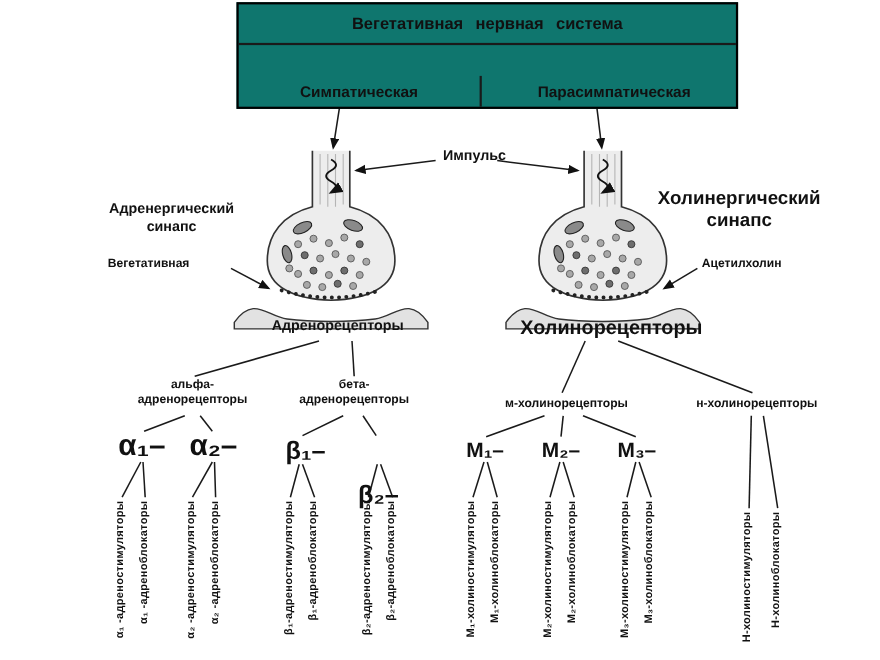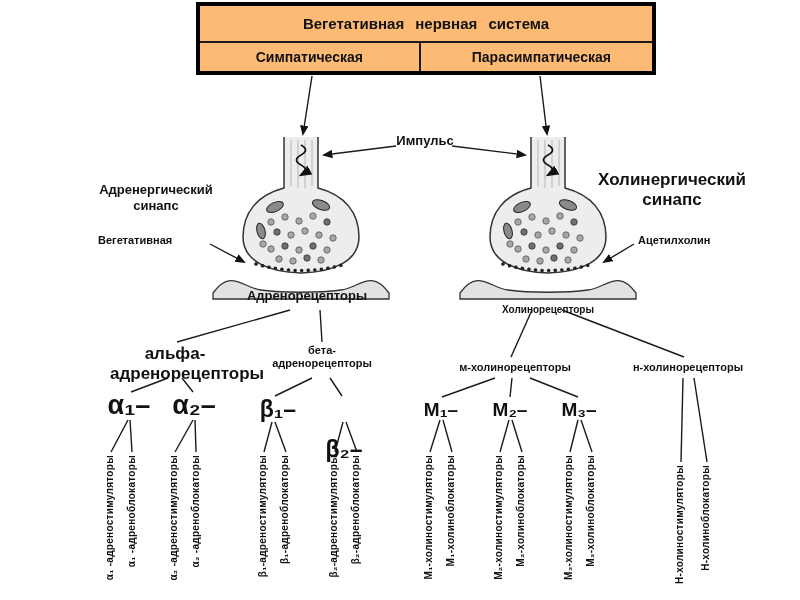--- a/index.html
+++ b/index.html
@@ -2,24 +2,24 @@
 <html><head>
 <meta charset="utf-8">
 <style>
   html,body{margin:0;padding:0;background:#ffffff;}
   .stage{position:relative;width:800px;height:600px;background:#fff;overflow:hidden;
          font-family:"Liberation Sans","DejaVu Sans",sans-serif;color:#111;}
   .art{position:absolute;left:0;top:0;}
   .lbl{position:absolute;font-weight:bold;color:#111;}
   .multi{white-space:pre-line;text-align:center;line-height:1.2;}
   .ctr{text-align:center;}
-  .titlebox{position:absolute;left:196px;top:2px;width:452px;border:4px solid #000000;background:#fdba74;}
+  .titlebox{position:absolute;left:215px;top:2px;width:452px;border:2px solid #000000;background:#0f766e;}
   .titlebox .t{padding:9px 4px;text-align:center;font-size:15px;font-weight:bold;word-spacing:7px;border-bottom:2px solid #1a1a1a;}
   .branchrow{display:flex;}
-  .branchrow .cell{flex:0 0 47.5%;text-align:center;font-size:14px;font-weight:bold;padding:6px 2px;}
+  .branchrow .cell{flex:0 0 47.5%;text-align:center;font-size:14px;font-weight:bold;padding:6px 2px;margin-top:28px;}
   .branchrow .cell.r{flex:0 0 52.5%;border-left:2px solid #1a1a1a;}
   .sub{position:absolute;font-weight:bold;text-align:center;line-height:1;}
   .vlabel{position:absolute;top:455px;width:18px;writing-mode:vertical-rl;transform:rotate(180deg);
           font-size:10px;font-weight:bold;white-space:nowrap;letter-spacing:.3px;line-height:18px;}
   .ves{fill:#a8a8a8;stroke:#555;stroke-width:.8;}
   .vesd{fill:#6e6e6e;stroke:#333;stroke-width:.8;}
   .mito{fill:#8a8a8a;stroke:#222;stroke-width:1;}
   .cline{stroke:#1a1a1a;stroke-width:1.4;}
 </style>
 </head>
@@ -109,34 +109,34 @@
   </svg>
 
   <div class="titlebox">
     <div class="t">Вегетативная  нервная  система</div>
     <div class="branchrow">
       <div class="cell">Симпатическая</div>
       <div class="cell r">Парасимпатическая</div>
     </div>
   </div>
 
-  <div class="lbl" style="left:390px;top:133px;width:70px;font-size:13px;text-align:center;">Импульс</div>
+  <div class="lbl" style="left:390px;top:133px;width:70px;font-size:13px;text-align:right;">Импульс</div>
 
   <div class="lbl multi" style="left:92px;top:182px;width:128px;font-size:13px;">Адренергический
 синапс</div>
   <div class="lbl multi" style="left:592px;top:170px;width:160px;font-size:17px;">Холинергический
 синапс</div>
 
   <div class="lbl" style="left:98px;top:234px;font-size:11px;">Вегетативная</div>
   <div class="lbl" style="left:638px;top:234px;font-size:11px;">Ацетилхолин</div>
 
   <div class="lbl ctr" style="left:232px;top:288px;width:150px;font-size:13px;">Адренорецепторы</div>
-  <div class="lbl ctr" style="left:473px;top:304px;width:150px;font-size:10px;">Холинорецепторы</div>
+  <div class="lbl ctr" style="left:473px;top:288px;width:150px;font-size:18px;">Холинорецепторы</div>
 
-  <div class="lbl multi" style="left:110px;top:344px;width:130px;font-size:17px;">альфа-
+  <div class="lbl multi" style="left:110px;top:344px;width:130px;font-size:11px;">альфа-
 адренорецепторы</div>
   <div class="lbl multi" style="left:257px;top:344px;width:130px;font-size:11px;">бета-
 адренорецепторы</div>
   <div class="lbl ctr" style="left:440px;top:361px;width:150px;font-size:11px;">м-холинорецепторы</div>
   <div class="lbl ctr" style="left:613px;top:361px;width:150px;font-size:11px;">н-холинорецепторы</div>
 
   <div class="sub" style="left:103px;top:392px;width:52px;font-size:27px;">α₁–</div>
   <div class="sub" style="left:168px;top:392px;width:52px;font-size:27px;">α₂–</div>
   <div class="sub" style="left:250px;top:398px;width:46px;font-size:23px;text-align:right;">β₁–</div>
   <div class="sub" style="left:321px;top:398px;width:46px;font-size:23px;margin-top:40px;">β₂–</div>

